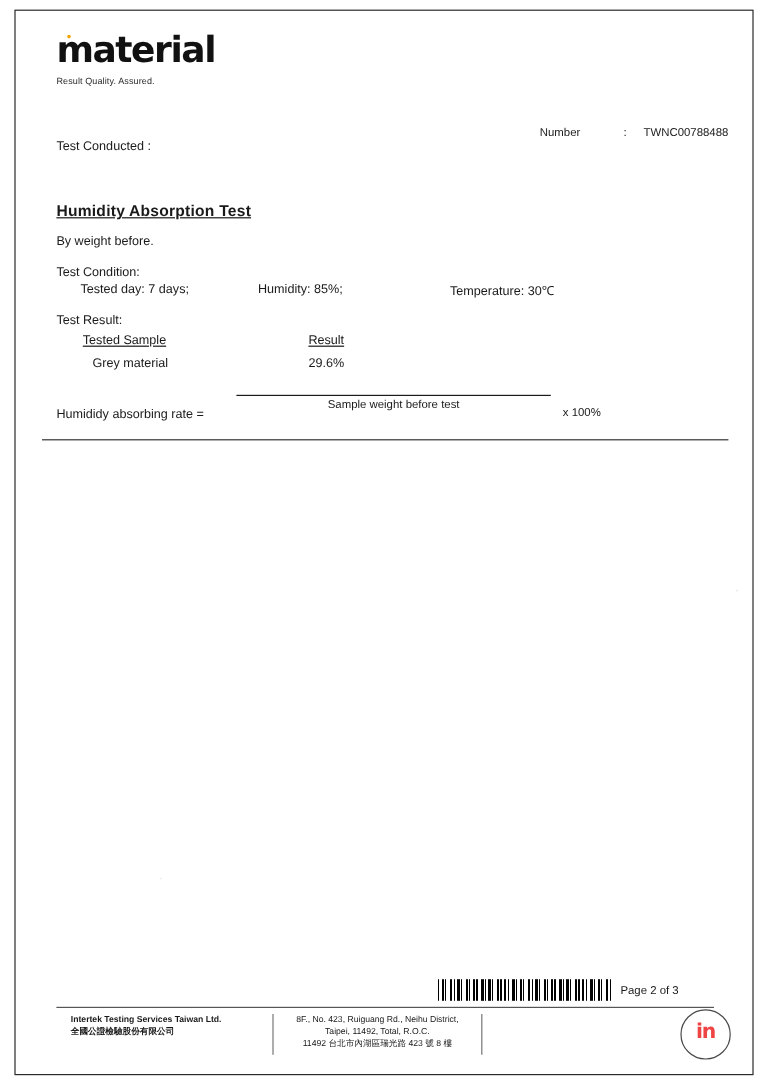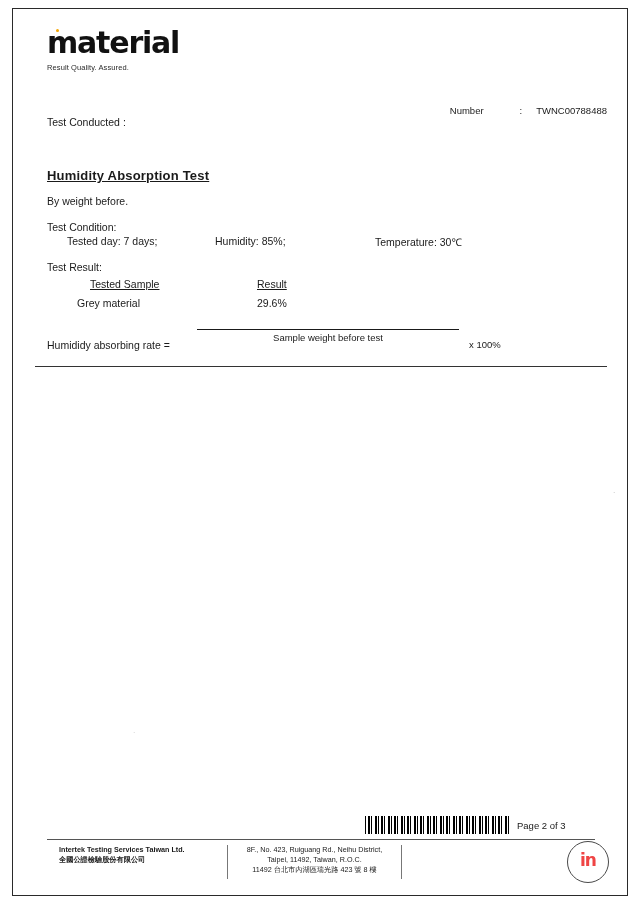--- a/index.html
+++ b/index.html
@@ -101,21 +101,20 @@
   .cond-label { left: 12px; top: 198px; }
   .cond-day   { left: 12px; top: 212px; margin-left: 20px; }
   .cond-hum   { left: 180px; top: 212px; }
   .cond-temp  { left: 340px; top: 212px; }
 
   .result-label { left: 12px; top: 238px; text-align: center; }
 
   .col-sample {
     left: 34px; top: 255px;
     text-decoration: underline;
-    margin-left: 21px;
   }
   .col-result {
     left: 222px; top: 255px;
     text-decoration: underline;
   }
   .row-sample { left: 42px; top: 274px; }
   .row-result { left: 222px; top: 274px; }
 
   
   .formula {
@@ -334,21 +333,21 @@
       <div class="fdiv d1"></div>
       <div class="fdiv d2"></div>
 
       <div class="fcol c1">
         <div>Intertek Testing Services Taiwan Ltd.</div>
         <div>全國公證檢驗股份有限公司</div>
       </div>
 
       <div class="fcol c2">
         <div>8F., No. 423, Ruiguang Rd., Neihu District,</div>
-        <div>Taipei, 11492, Taiwan, R.O.C.</div>
+        <div>Taipei, 11492, Total, R.O.C.</div>
         <div>11492 台北市內湖區瑞光路 423 號 8 樓</div>
       </div>
 
     </div>
 
     <div class="footer-logo">
       <span>in</span>
     </div>
 
   </div>

